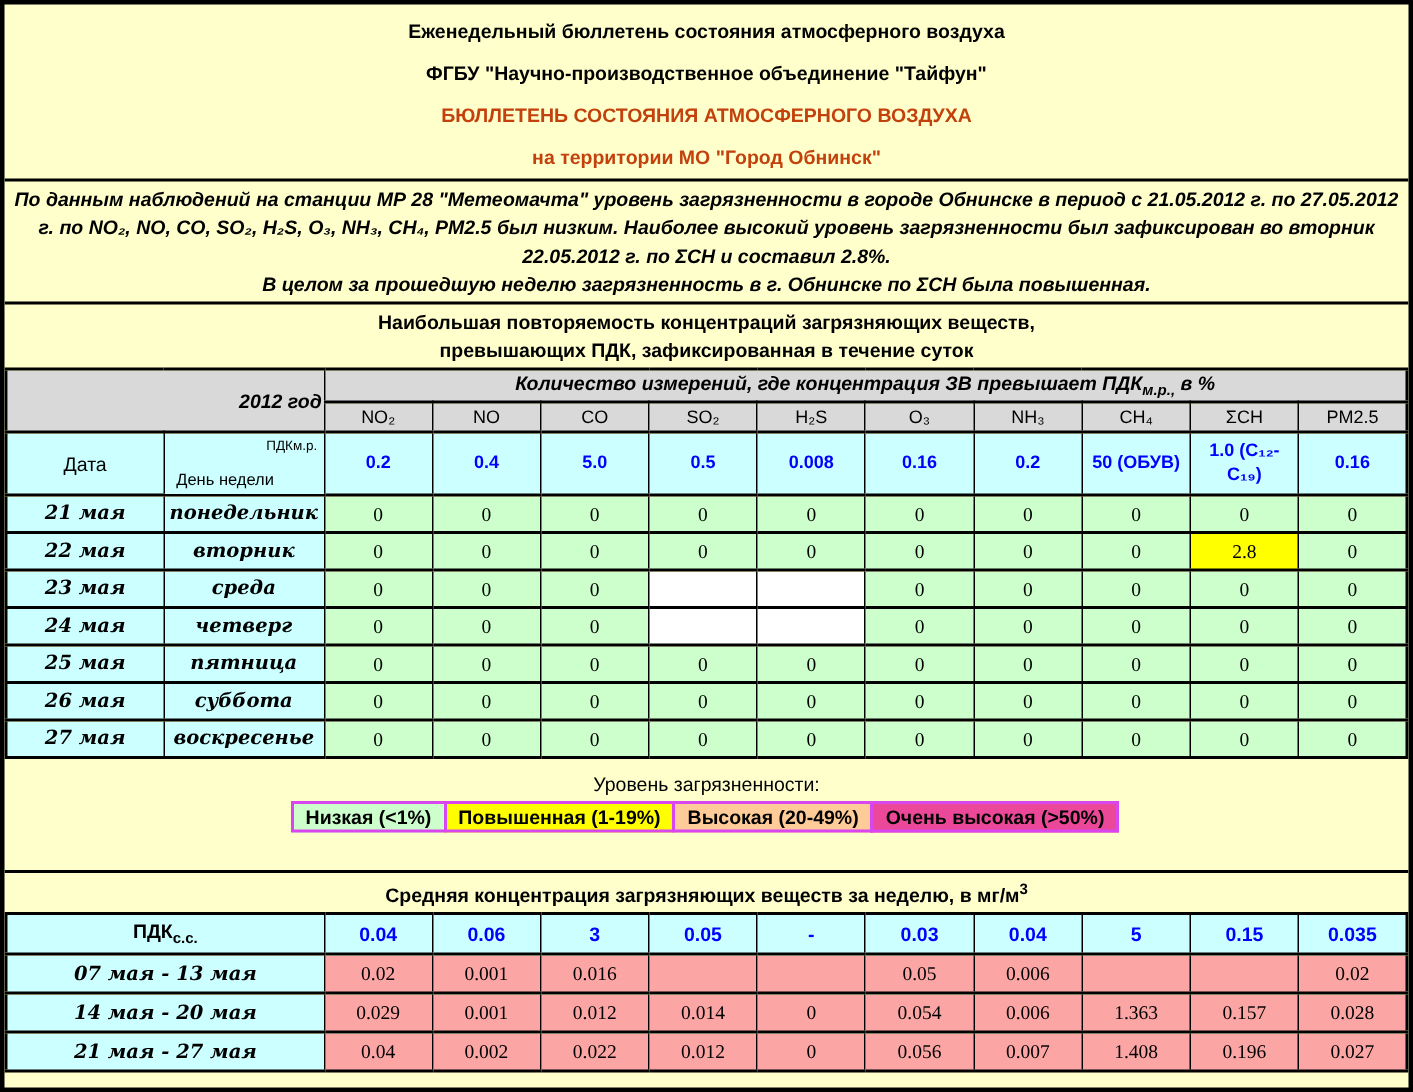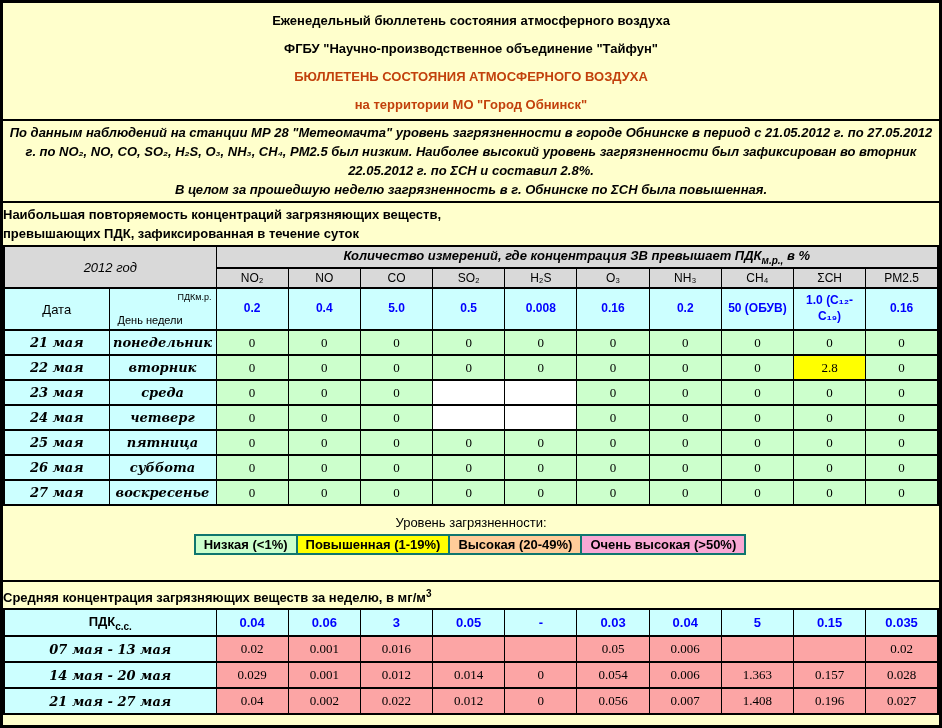--- a/index.html
+++ b/index.html
@@ -11,27 +11,27 @@
   
   .head { height:118px; border-bottom:2px solid #000; padding-top:4px; box-sizing:border-box; }
   .h-line { height:28px; line-height:28px; text-align:center; font-size:13px; font-weight:bold; }
   .h-blue { color:#c2410c; }
   
   .summary {
     height:82px; border-bottom:2px solid #000; box-sizing:border-box;
     padding:3px 6px; text-align:center; font-size:13px; font-weight:bold; font-style:italic; line-height:1.45;
   }
   
-  .sec-title { text-align:left; font-weight:bold; font-size:13px; line-height:19px; padding:2px 0; }
+  .sec-title { text-align:center; font-weight:bold; font-size:13px; line-height:19px; padding:2px 0; }
   
   table { width:100%; border-collapse:collapse; table-layout:fixed; }
   table.main, table.bottom { border:2px solid #000; }
   td { border:1px solid #000; border-top-width:2px; border-bottom-width:2px; text-align:center; vertical-align:middle; overflow:hidden; padding:0 1px; }
   .hdr-gray td { background:#D9D9D9; }
-  .year { font-style:italic; font-weight:normal; font-size:13px; }
+  .year { font-style:italic; font-weight:bold; font-size:13px;text-align:right; }
   .measure { font-style:italic; font-weight:bold; font-size:13px; }
   .sub { font-size:10px; vertical-align:sub; }
   .sup { font-size:10px; vertical-align:super; }
   tr.cols { height:20px; }
   tr.cols td { font-size:12px; font-weight:normal; }
   tr.mhdr { height:22px; }
   tr.pdk-row { height:42px; }
   tr.pdk-row td { background:#CCFFFF; }
   .pdk { color:#0000FF; font-weight:bold; font-size:12px; line-height:1.3; }
   .date-h { font-weight:normal; font-size:13px; }
@@ -46,21 +46,21 @@
   .diag-bottom { position:absolute; bottom:3px; left:8px; font-size:11px; }
   tr.drow { height:25px; }
   .date, .day { background:#CCFFFF; font-family:"DejaVu Serif",serif; font-style:italic; font-weight:bold; font-size:13px; }
   .val { background:#CCFFCC; font-family:"Liberation Serif","DejaVu Serif",serif; font-size:13px; }
   .c-white { background:#FFFFFF; }
   .c-yellow { background:#FFFF00; }
   
   .legend { height:76px; border-bottom:2px solid #000; box-sizing:border-box; padding-top:9px; }
   .legend-title { text-align:center; font-weight:normal; font-size:13px; margin-bottom:4px; }
   .chips { display:flex; justify-content:center; }
-  .chip { border:2px solid #0f766e; margin-left:-2px; padding:1px 8px; font-weight:bold; font-size:13px; white-space:nowrap; }
+  .chip { border:2px solid #d946ef; margin-left:-2px; padding:1px 8px; font-weight:bold; font-size:13px; white-space:nowrap; }
   
   .bottom-title { height:26px; line-height:24px; padding:0; }
   tr.pdkss-row { height:27px; }
   .pdkss-label { background:#CCFFFF; font-weight:bold; font-size:13px; }
   .pdkss { background:#CCFFFF; color:#0000FF; font-weight:bold; font-size:13px; }
   tr.wrow { height:26px; }
   .wlabel { background:#CCFFFF; font-family:"DejaVu Serif",serif; font-style:italic; font-weight:bold; font-size:13px; }
   .wval { background:#fca5a5; font-family:"Liberation Serif","DejaVu Serif",serif; font-size:13px; }
 </style>
 </head>
@@ -235,21 +235,21 @@
       </tr>
     </tbody>
   </table>
 
   <div class="legend">
     <div class="legend-title">Уровень загрязненности:</div>
     <div class="chips">
       <span class="chip" style="background: rgb(204, 255, 204);">Низкая (&lt;1%)</span>
       <span class="chip" style="background: rgb(255, 255, 0);">Повышенная (1-19%)</span>
       <span class="chip" style="background: rgb(255, 204, 153);">Высокая (20-49%)</span>
-      <span class="chip" style="background: #f9a8d4;">Очень высокая (&gt;50%)</span>
+      <span class="chip" style="background: #ec4899;">Очень высокая (&gt;50%)</span>
     </div>
   </div>
 
   <div class="sec-title bottom-title">
     <span>Средняя концентрация загрязняющих веществ за неделю, в мг/м</span><span class="sup">3</span>
   </div>
 
   <table class="bottom">
     <colgroup>
       <col style="width:212px">

